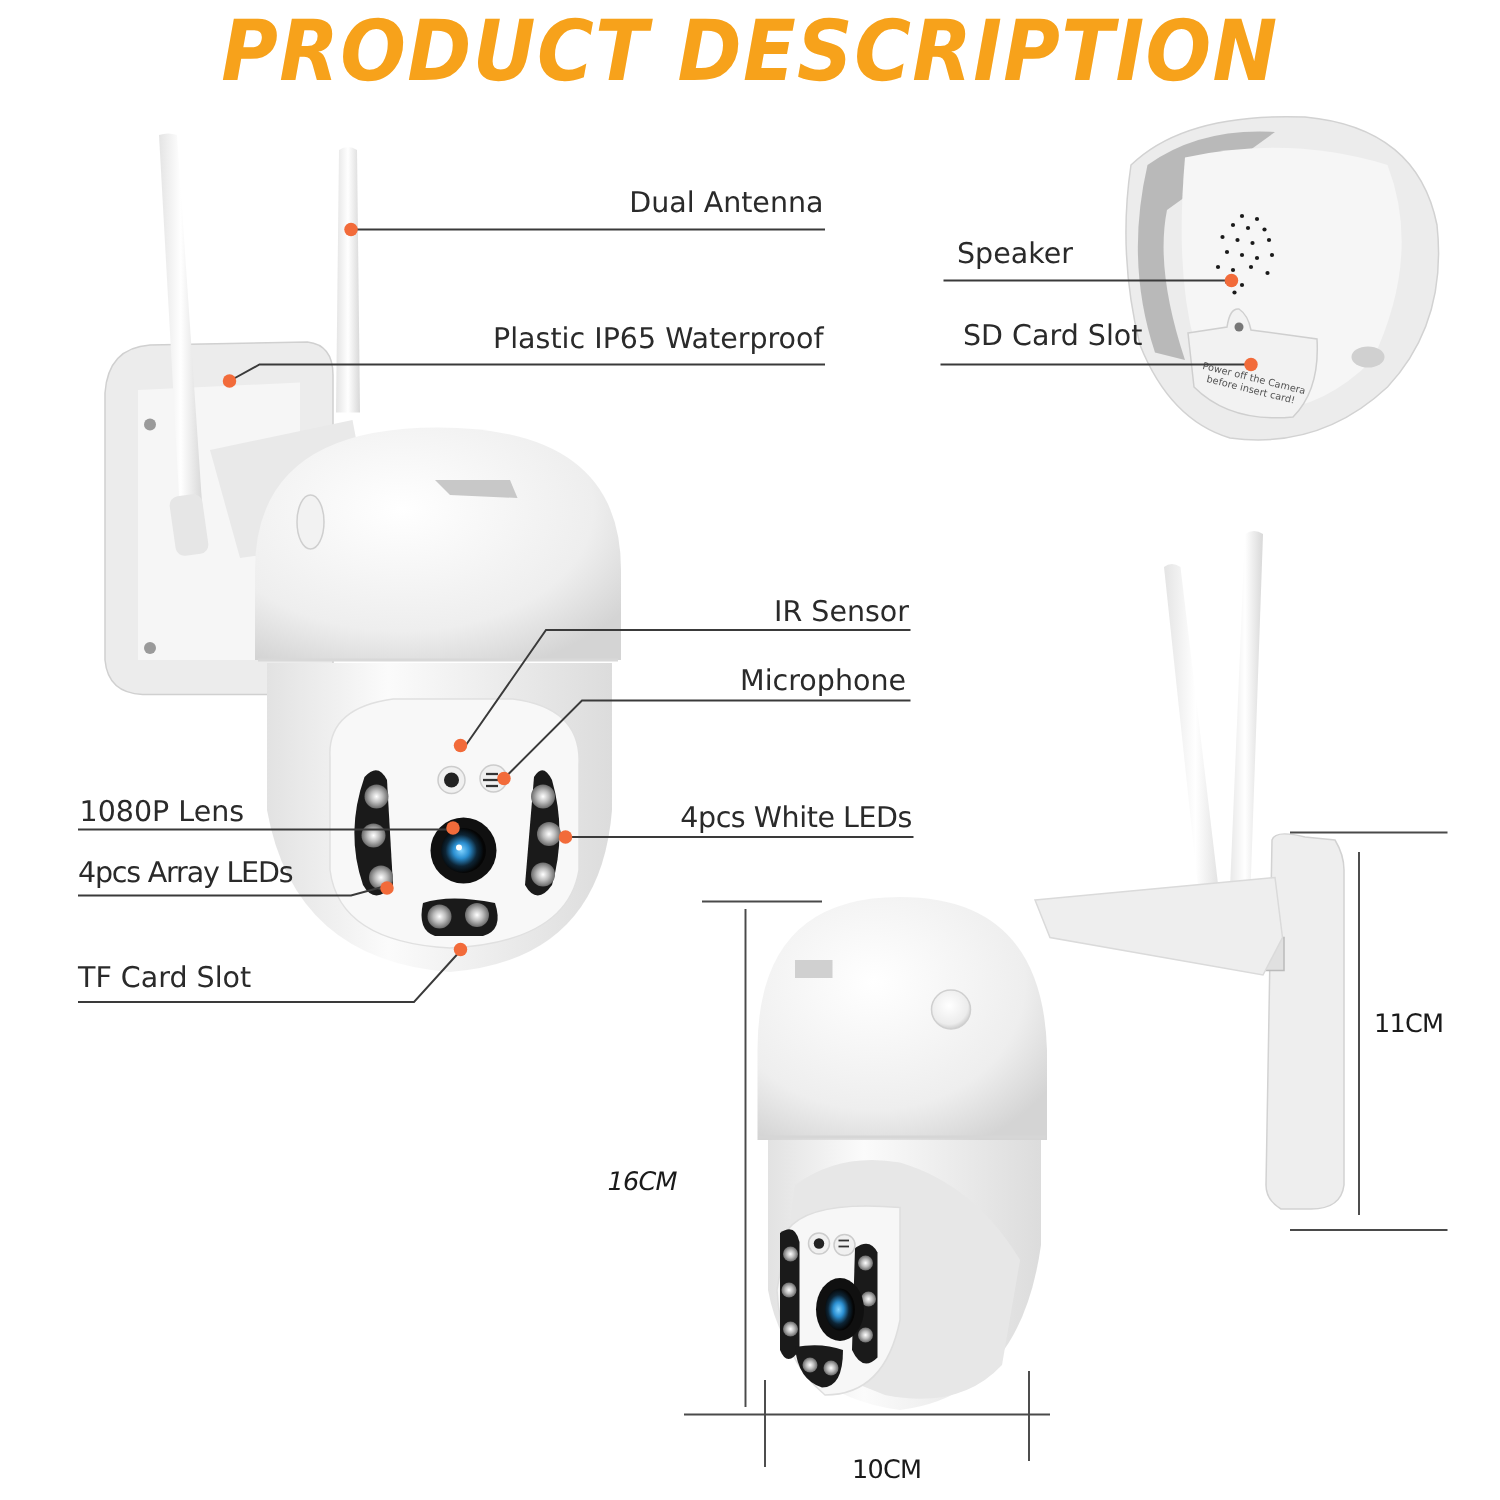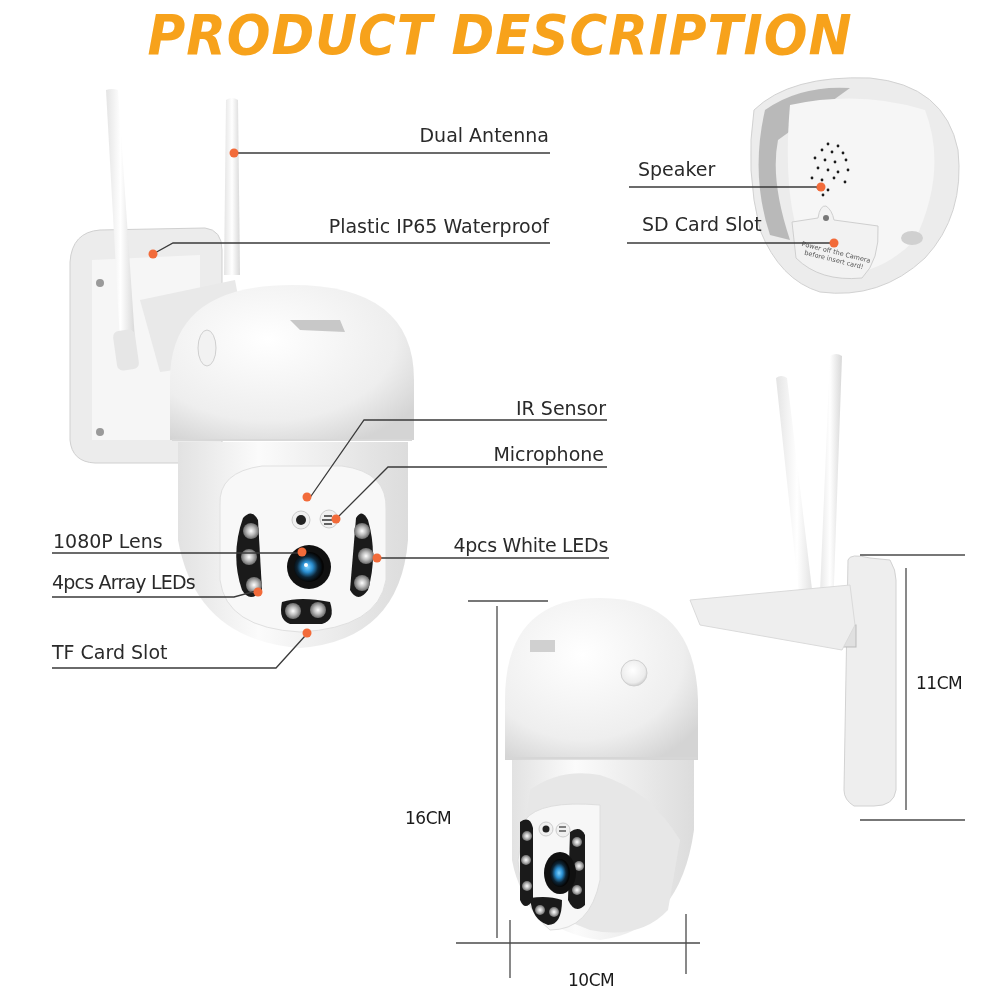--- a/index.html
+++ b/index.html
@@ -220,15 +220,15 @@
 <div class="label right" style="right:451px; top:215px;">Plastic IP65 Waterproof</div>
 <div class="label" style="left:628px; top:158px;margin-left:10px;">Speaker</div>
 <div class="label" style="left:627px; top:213px;margin-left:15px;">SD Card Slot</div>
 <div class="label right" style="right:394px; top:397px;">IR Sensor</div>
 <div class="label right" style="right:396px; top:443px;">Microphone</div>
 <div class="label" style="left:53px; top:530px;">1080P Lens</div>
 <div class="label right" style="right:392px; top:534px; letter-spacing:-0.3px;">4pcs White LEDs</div>
 <div class="label" style="left:52px; top:571px; letter-spacing:-0.8px;">4pcs Array LEDs</div>
 <div class="label" style="left:52px; top:641px;">TF Card Slot</div>
 
-<div class="dim" style="left:405px; top:808px;">16CM</div>
+<div class="dim" style="left:405px; top:778px;font-style:italic;">16CM</div>
 <div class="dim" style="left:568px; top:970px;">10CM</div>
 <div class="dim" style="left:916px; top:673px;">11CM</div>
 
 </body></html>

